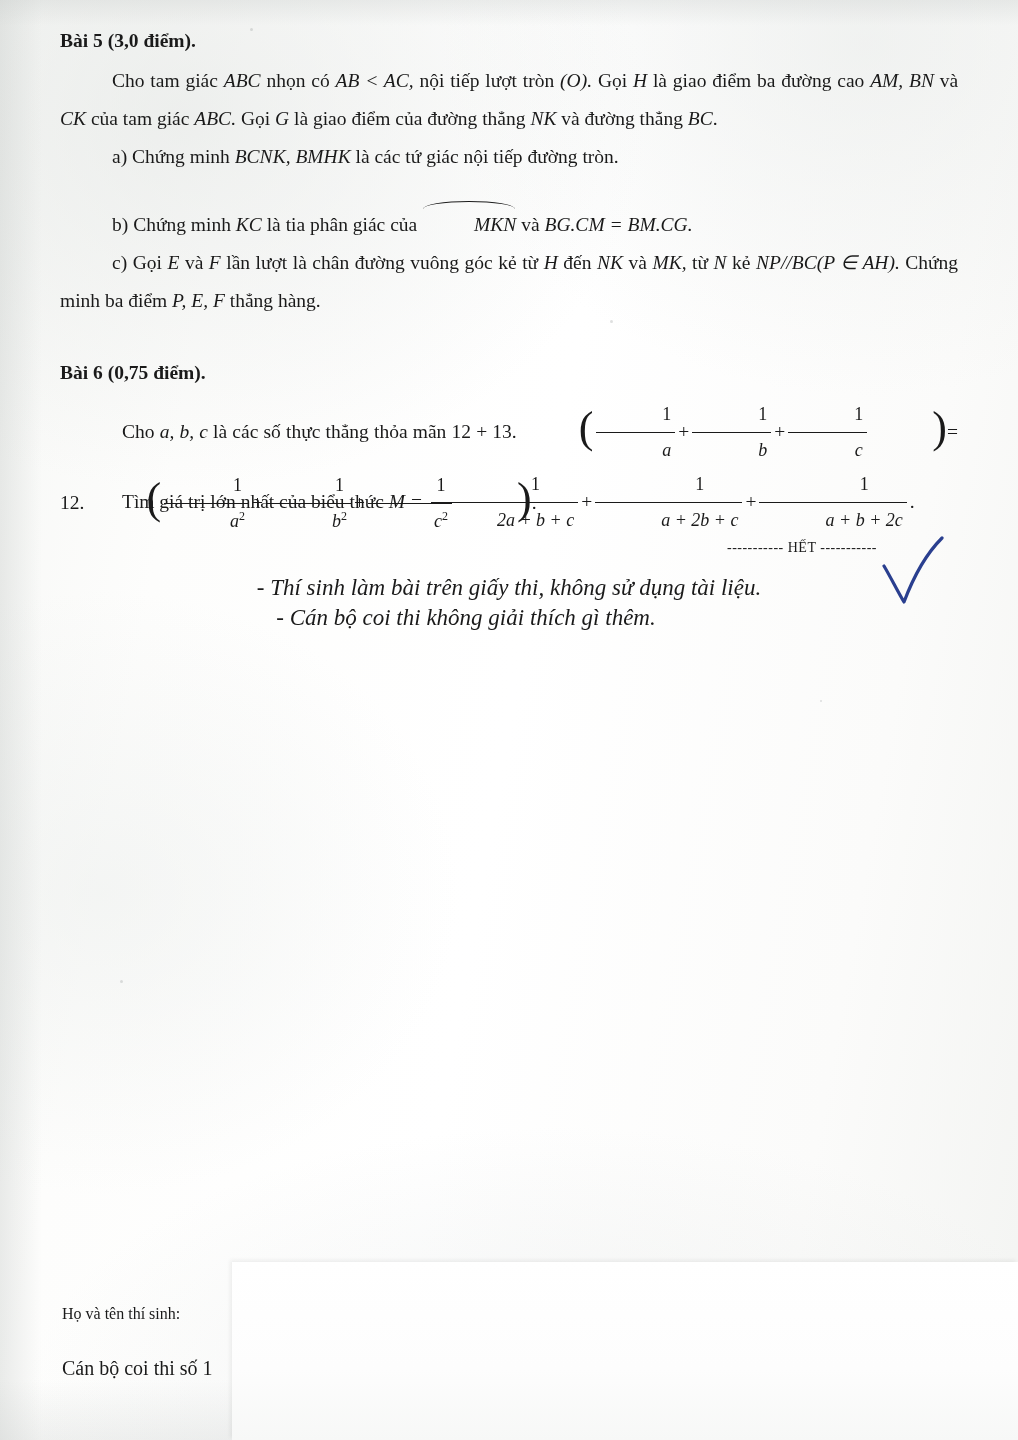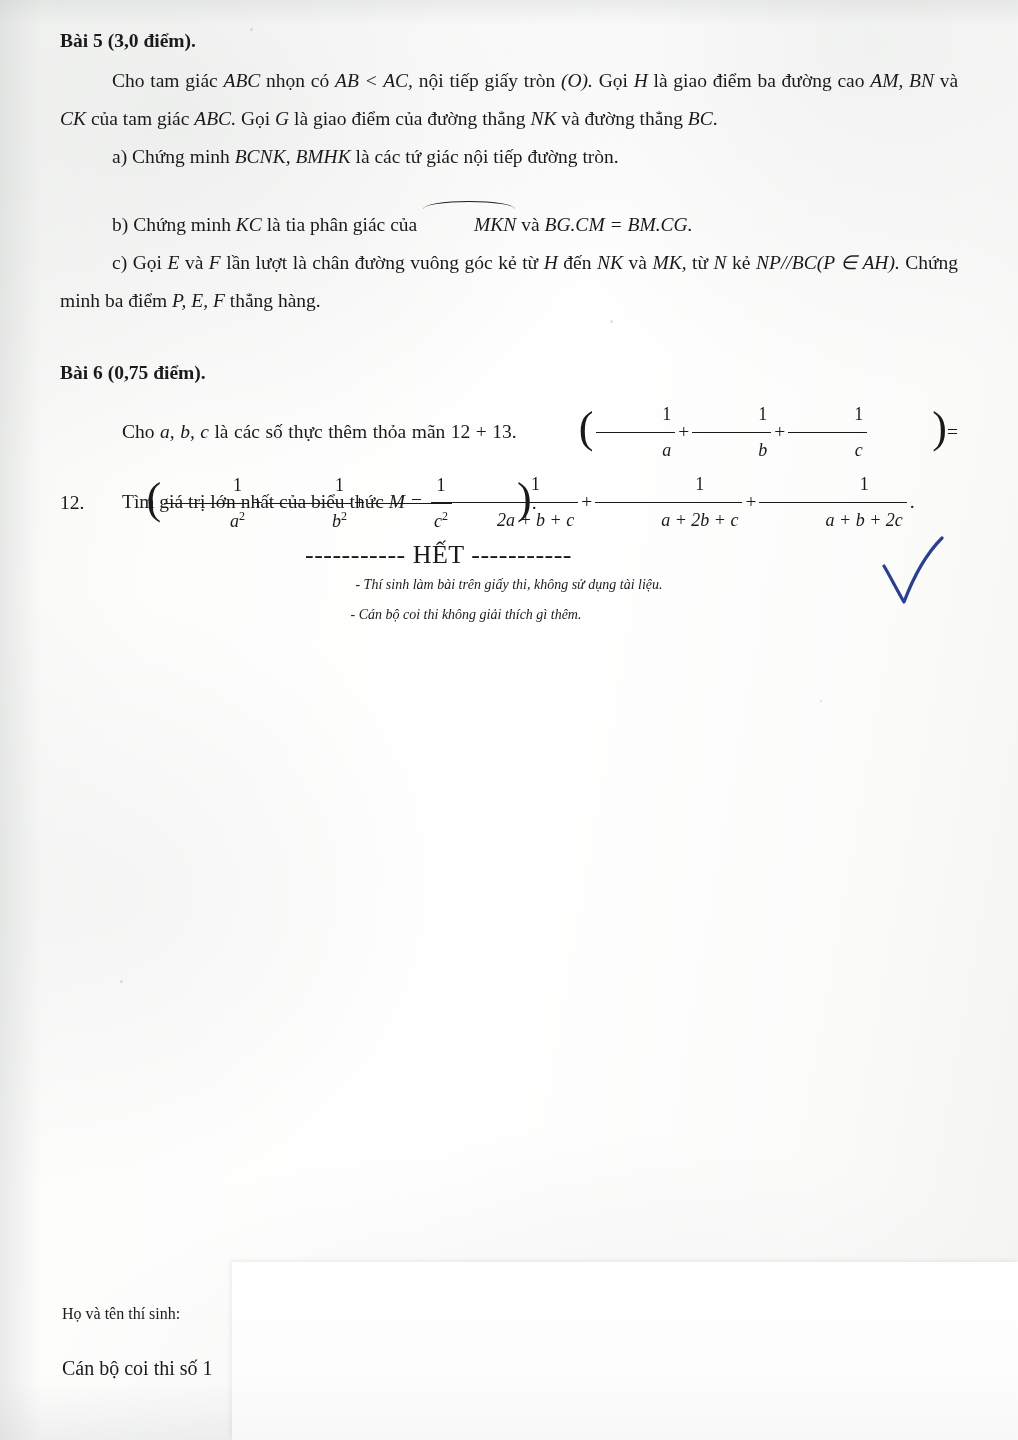--- a/index.html
+++ b/index.html
@@ -127,29 +127,29 @@
     height: 7px;
     border-top: 1.4px solid #1a1a1a;
     border-radius: 50% 50% 0 0 / 100% 100% 0 0;
   }
 
   .sup { font-size: 12px; vertical-align: super; }
 
   
   #het {
     left: 0; top: 540px; width: 877px;
-    text-align: center;
-    font-size: 26px;
+    text-align: right;
+    font-size: 14px;
     letter-spacing: 0.5px;
   }
   #note1 { left: 0; top: 575px; width: 1018px; text-align: center; }
   #note2 { left: 0; top: 605px; width: 932px; text-align: center; }
   .note-text {
     font-style: italic;
-    font-size: 14px;
+    font-size: 23px;
   }
 
   
   #checkmark {
     position: absolute;
     left: 880px;
     top: 536px;
     width: 70px;
     height: 72px;
   }
@@ -181,21 +181,21 @@
 <div class="content">
 
   <div class="block heading" id="bai5-title">Bài 5 (3,0 điểm).</div>
 
   <div class="block para" id="bai5-body">
     <div class="indent">
       <span>Cho tam giác</span>
       <i>ABC</i>
       <span>nhọn có</span>
       <i>AB &lt; AC,</i>
-      <span>nội tiếp giấy tròn</span>
+      <span>nội tiếp lượt tròn</span>
       <i>(O).</i>
       <span>Gọi</span>
       <i>H</i>
       <span>là giao điểm ba đường cao</span>
       <i>AM, BN</i>
       <span>và</span>
       <i>CK</i>
       <span>của tam giác</span>
       <i>ABC.</i>
       <span>Gọi</span>
@@ -247,21 +247,21 @@
       <span>thẳng hàng.</span>
     </div>
   </div>
 
   <div class="block heading" id="bai6-title">Bài 6 (0,75 điểm).</div>
 
   <div class="block para" id="bai6-line1">
     <div class="indent" style="text-indent:62px;">
       <span>Cho</span>
       <i>a, b, c</i>
-      <span>là các số thực thêm thỏa mãn</span>
+      <span>là các số thực thẳng thỏa mãn</span>
       <span class="math">
         <span>12 + 13.</span><span class="paren-big">(</span><span class="frac"><span class="num">1</span><span class="den"><i>a</i></span></span><span>+</span><span class="frac"><span class="num">1</span><span class="den"><i>b</i></span></span><span>+</span><span class="frac"><span class="num">1</span><span class="den"><i>c</i></span></span><span class="paren-big">)</span><span>= 12.</span><span class="paren-big">(</span><span class="frac"><span class="num">1</span><span class="den"><i>a</i><span class="sup">2</span></span></span><span>+</span><span class="frac"><span class="num">1</span><span class="den"><i>b</i><span class="sup">2</span></span></span><span>+</span><span class="frac"><span class="num">1</span><span class="den"><i>c</i><span class="sup">2</span></span></span><span class="paren-big">)</span><span>.</span>
       </span>
     </div>
   </div>
 
   <div class="block para" id="bai6-line2">
     <div class="indent" style="text-indent:62px;">
       <span>Tìm giá trị lớn nhất của biểu thức</span>
       <i>M =</i>

